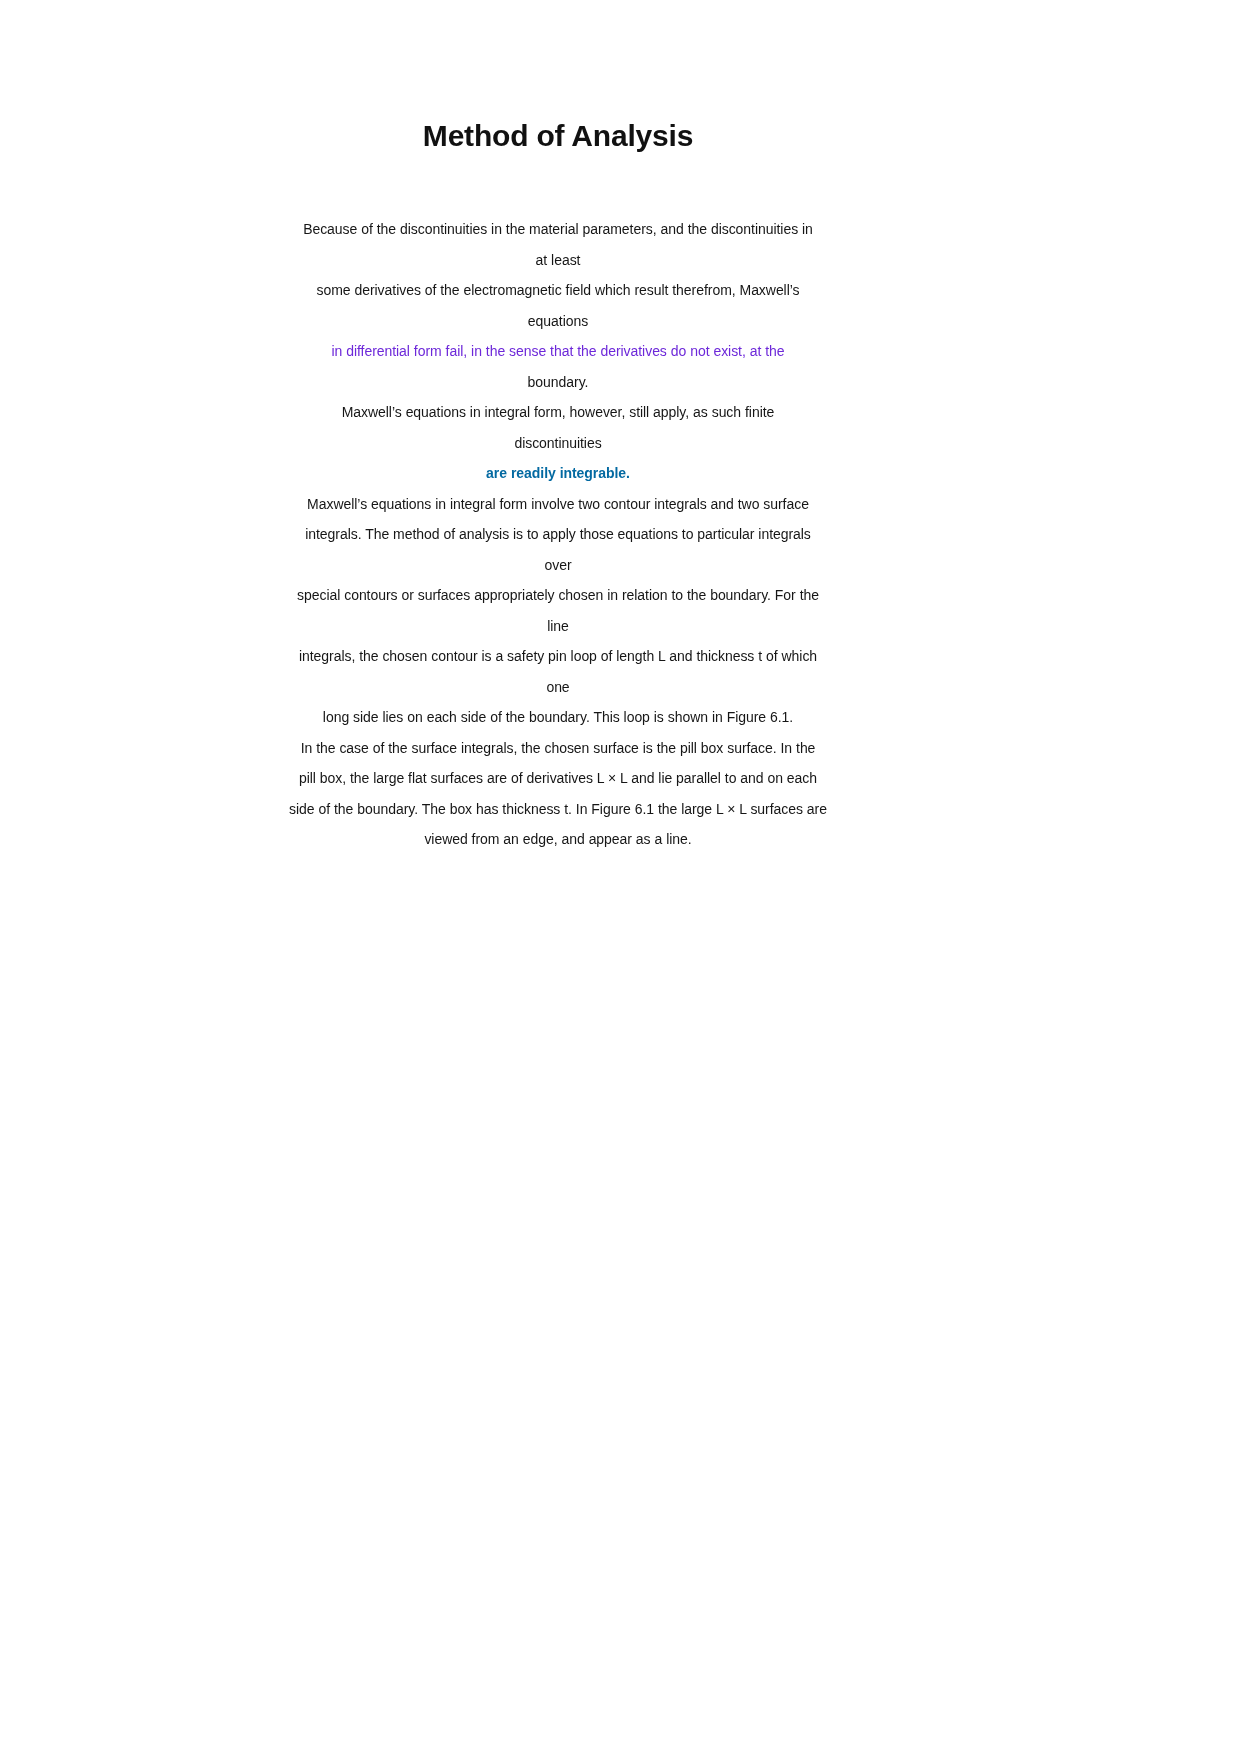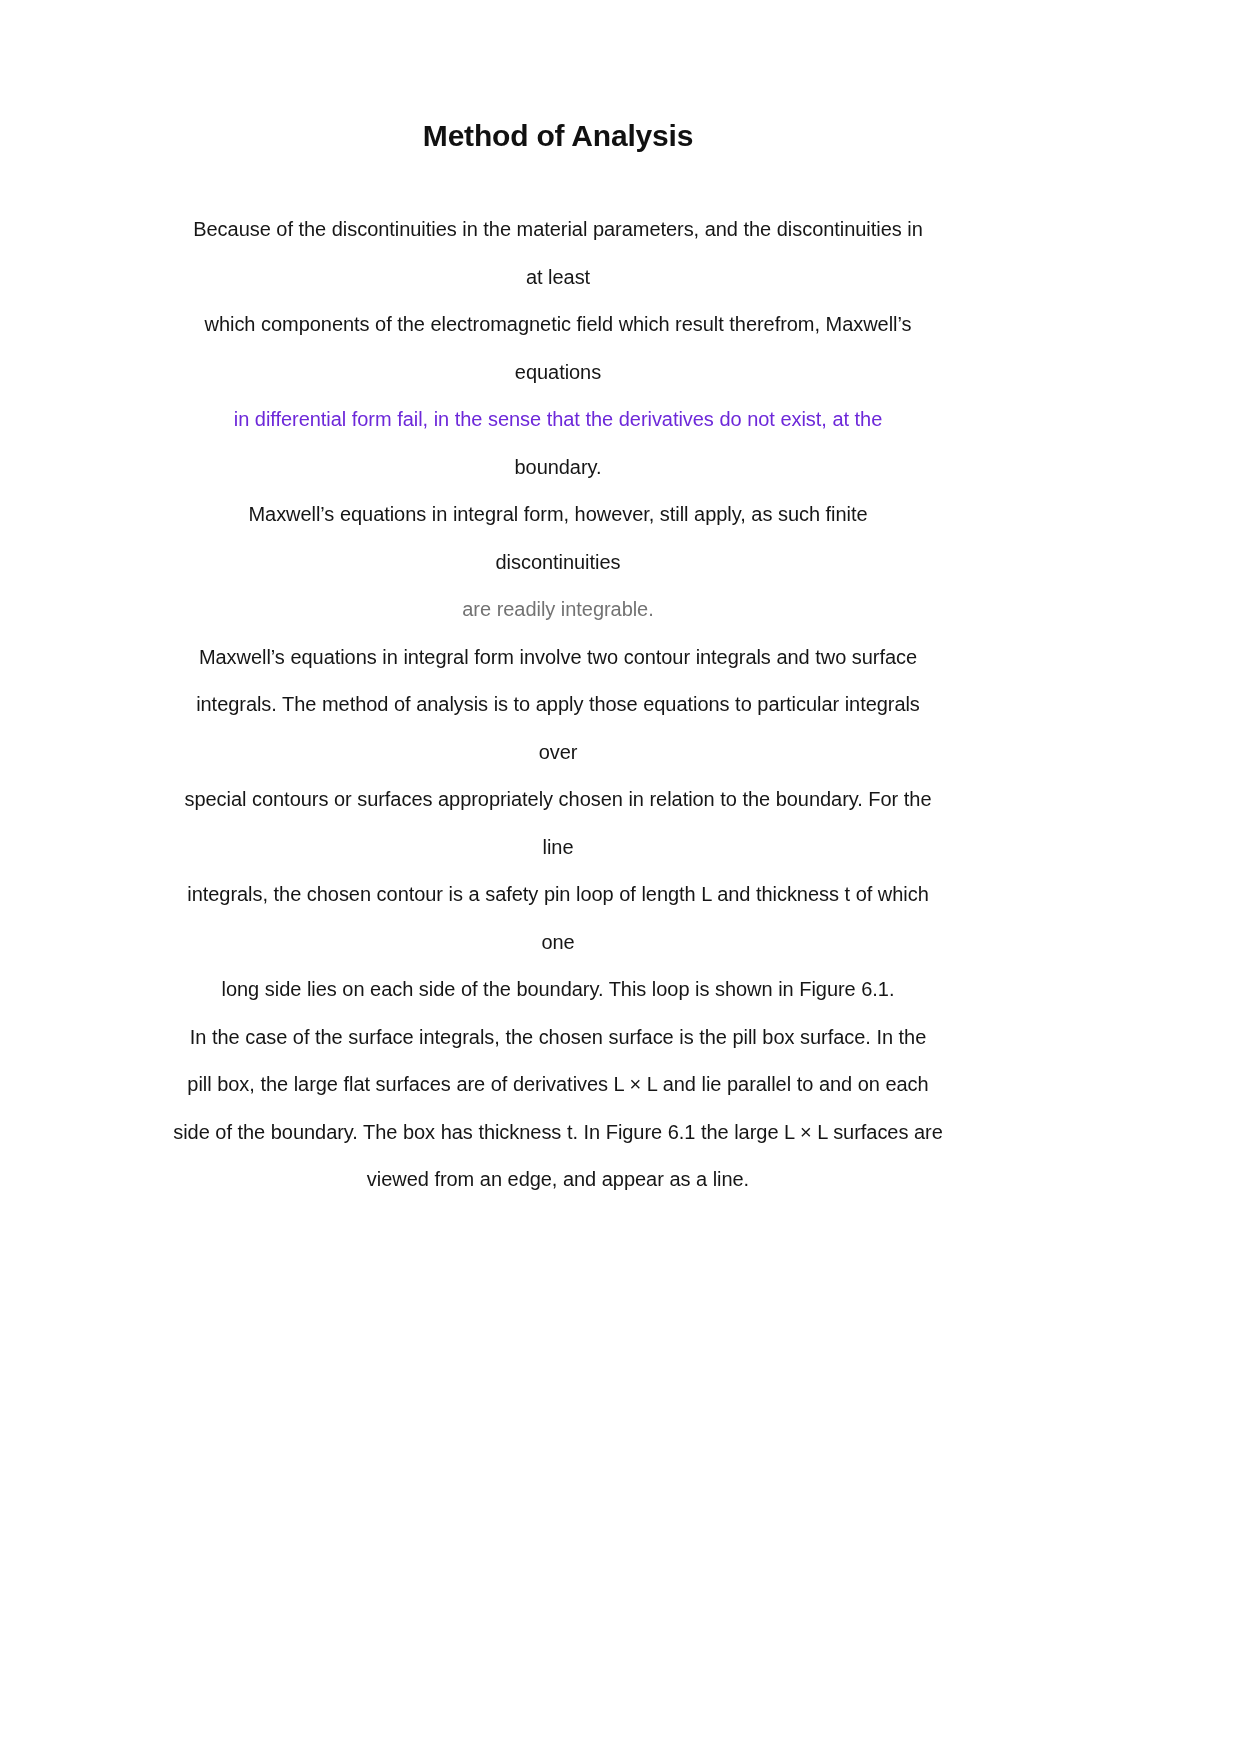--- a/index.html
+++ b/index.html
@@ -33,47 +33,46 @@
     font-weight: bold;
     line-height: 1.2;
     letter-spacing: -0.2px;
     margin: 0 0 0 0;
     color: #111111;
   }
   .body-block {
     margin-top: 60px;
   }
   .text-line {
-    font-size: 20px;
+    font-size: 14px;
     line-height: 30.5px;
     letter-spacing: -0.05px;
     color: #161616;
     white-space: pre-wrap;
     word-spacing: 0.1px;
-    margin-top: 17px;
   }
 </style>
 </head>
 <body style="background: rgb(255, 255, 255);">
 
 <div class="page" style="background: rgb(255, 255, 255);">
   <div class="content">
 
     <h1 class="doc-title" style="color: rgb(17, 17, 17);">Method of Analysis</h1>
 
     <div class="body-block">
       <div class="text-line" style="color: rgb(22, 22, 22);">Because of the discontinuities in the material parameters, and the discontinuities in</div>
       <div class="text-line" style="color: rgb(22, 22, 22);">at least</div>
-      <div class="text-line" style="color: rgb(22, 22, 22);">which components of the electromagnetic field which result therefrom, Maxwell’s</div>
+      <div class="text-line" style="color: rgb(22, 22, 22);">some derivatives of the electromagnetic field which result therefrom, Maxwell’s</div>
       <div class="text-line" style="color: rgb(22, 22, 22);">equations</div>
       <div class="text-line" style="color: #6d28d9;">in differential form fail, in the sense that the derivatives do not exist, at the</div>
       <div class="text-line" style="color: rgb(22, 22, 22);">boundary.</div>
       <div class="text-line" style="color: rgb(22, 22, 22);">Maxwell’s equations in integral form, however, still apply, as such finite</div>
       <div class="text-line" style="color: rgb(22, 22, 22);">discontinuities</div>
-      <div class="text-line" style="color: #737373;">are readily integrable.</div>
+      <div class="text-line" style="color: #0369a1; font-weight: bold;">are readily integrable.</div>
       <div class="text-line" style="color: rgb(22, 22, 22);">Maxwell’s equations in integral form involve two contour integrals and two surface</div>
       <div class="text-line" style="color: rgb(22, 22, 22);">integrals. The method of analysis is to apply those equations to particular integrals</div>
       <div class="text-line" style="color: rgb(22, 22, 22);">over</div>
       <div class="text-line" style="color: rgb(22, 22, 22);">special contours or surfaces appropriately chosen in relation to the boundary. For the</div>
       <div class="text-line" style="color: rgb(22, 22, 22);">line</div>
       <div class="text-line" style="color: rgb(22, 22, 22);">integrals, the chosen contour is a safety pin loop of length L and thickness t of which</div>
       <div class="text-line" style="color: rgb(22, 22, 22);">one</div>
       <div class="text-line" style="color: rgb(22, 22, 22);">long side lies on each side of the boundary. This loop is shown in Figure 6.1.</div>
       <div class="text-line" style="color: rgb(22, 22, 22);">In the case of the surface integrals, the chosen surface is the pill box surface. In the</div>
       <div class="text-line" style="color: rgb(22, 22, 22);">pill box, the large flat surfaces are of derivatives L × L and lie parallel to and on each</div>

